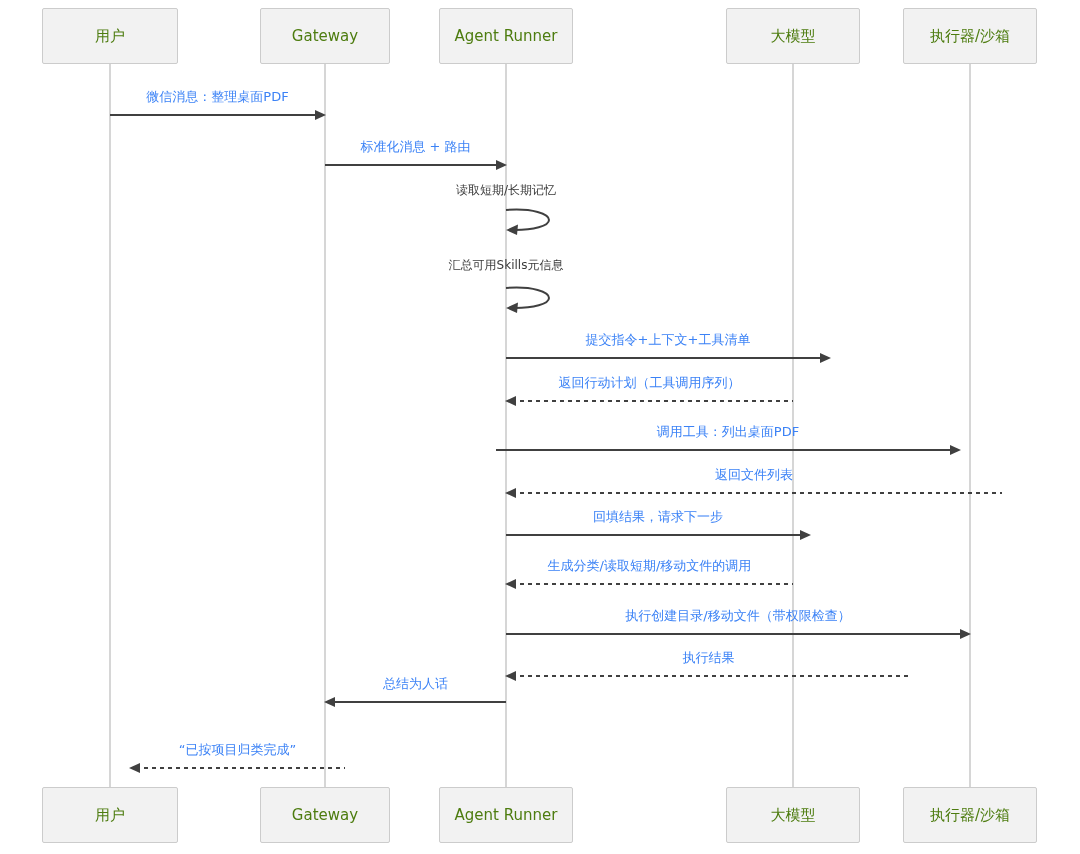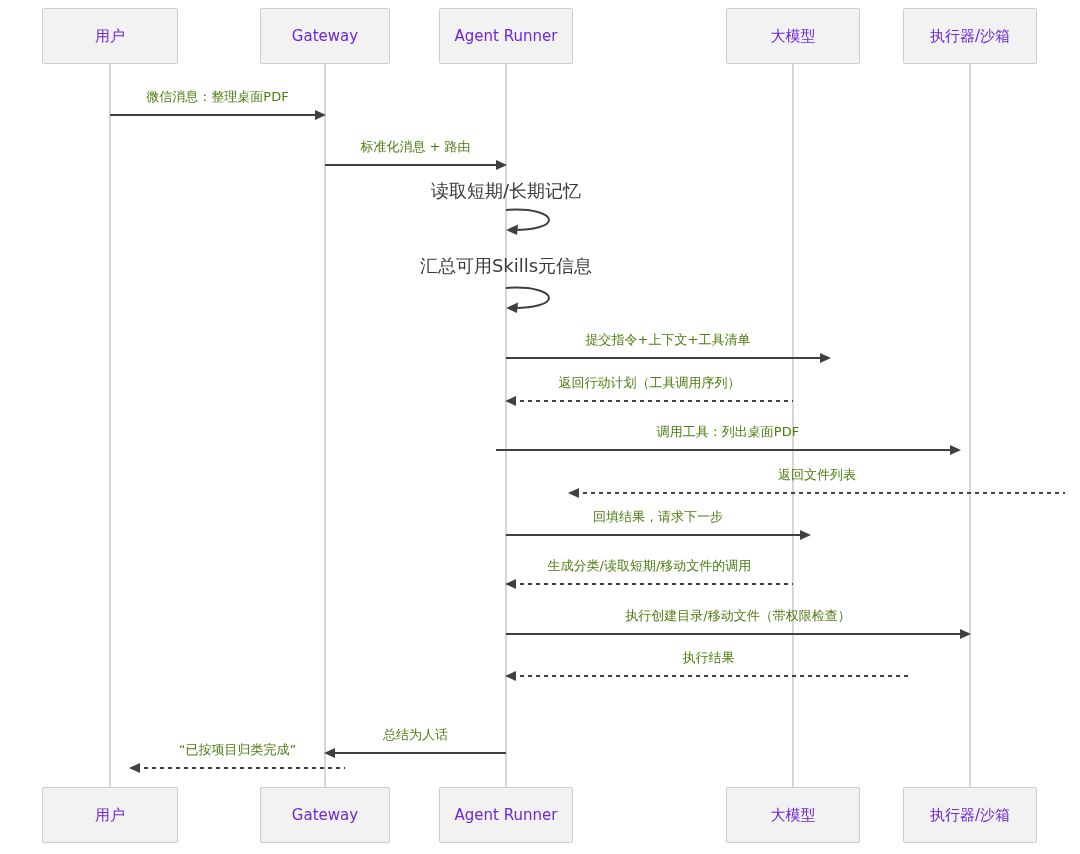--- a/index.html
+++ b/index.html
@@ -3,38 +3,38 @@
 <meta charset="utf-8">
 <style>
   html,body{margin:0;padding:0;background:#ffffff;}
   #diagram{
     position:relative;width:1080px;height:854px;background:#ffffff;overflow:hidden;
     font-family:"DejaVu Sans",sans-serif;
   }
   .participant-box{
     position:absolute;height:56px;background:#f2f2f2;border:1px solid #cccccc;border-radius:2px;
     display:flex;align-items:center;justify-content:center;
-    font-size:15px;color:#6d28d9;box-sizing:border-box;z-index:3;white-space:nowrap;
+    font-size:15px;color:#4d7c0f;box-sizing:border-box;z-index:3;white-space:nowrap;
   }
   .lifeline{position:absolute;width:2px;background:#d6d6d6;z-index:1;}
   .msg{position:absolute;z-index:2;}
   .msg-label{
-    font-size:13px;line-height:17px;color:#4d7c0f;text-align:center;white-space:nowrap;
+    font-size:13px;line-height:17px;color:#3b82f6;text-align:center;white-space:nowrap;
   }
   .arrow-row{position:relative;height:12px;margin-top:4px;}
   .arrow-row .line{position:absolute;top:5px;height:2px;background:#404040;}
   .arrow-row.dashed .line{
     background:repeating-linear-gradient(90deg,#404040 0 4px,transparent 4px 8px);
   }
   .msg.right .line{left:0;right:6px;}
   .msg.left  .line{left:6px;right:0;}
   .head{position:absolute;top:1px;width:0;height:0;border-top:5px solid transparent;border-bottom:5px solid transparent;}
   .head.right{right:-1px;border-left:11px solid #404040;}
   .head.left{left:-1px;border-right:11px solid #404040;}
-  .self-label{position:absolute;width:300px;text-align:center;font-size:18px;line-height:17px;color:#3a3a3a;white-space:nowrap;z-index:2;}
+  .self-label{position:absolute;width:300px;text-align:center;font-size:12px;line-height:17px;color:#3a3a3a;white-space:nowrap;z-index:2;}
   .self-loop{position:absolute;z-index:2;}
 </style>
 </head>
 <body>
 
 <div id="diagram">
 
   <div class="lifeline" style="left:109px;top:64px;height:723px;"></div>
   <div class="lifeline" style="left:324px;top:64px;height:723px;"></div>
   <div class="lifeline" style="left:505px;top:64px;height:723px;"></div>
@@ -118,21 +118,21 @@
   </div>
 
   <div class="msg right" style="left:496px;top:423px;width:464px;">
     <div class="msg-label">调用工具：列出桌面PDF</div>
     <div class="arrow-row solid">
         <div class="line"></div>
         <span class="head right"></span>
       </div>
   </div>
 
-  <div class="msg left" style="left:530px;top:466px;width:496px;padding-left:39px;">
+  <div class="msg left" style="left:506px;top:466px;width:496px;">
     <div class="msg-label">返回文件列表</div>
     <div class="arrow-row dashed">
         <div class="line"></div>
         <span class="head left"></span>
       </div>
   </div>
 
   <div class="msg right" style="left:506px;top:508px;width:304px;">
     <div class="msg-label">回填结果，请求下一步</div>
     <div class="arrow-row solid">
@@ -158,21 +158,21 @@
   </div>
 
   <div class="msg left" style="left:506px;top:649px;width:405px;">
     <div class="msg-label">执行结果</div>
     <div class="arrow-row dashed">
         <div class="line"></div>
         <span class="head left"></span>
       </div>
   </div>
 
-  <div class="msg left" style="left:325px;top:726px;width:181px;">
+  <div class="msg left" style="left:325px;top:675px;width:181px;">
     <div class="msg-label">总结为人话</div>
     <div class="arrow-row solid">
         <div class="line"></div>
         <span class="head left"></span>
       </div>
   </div>
 
   <div class="msg left" style="left:110px;top:741px;width:215px;padding-left:20px;">
     <div class="msg-label">“已按项目归类完成”</div>
     <div class="arrow-row dashed">

